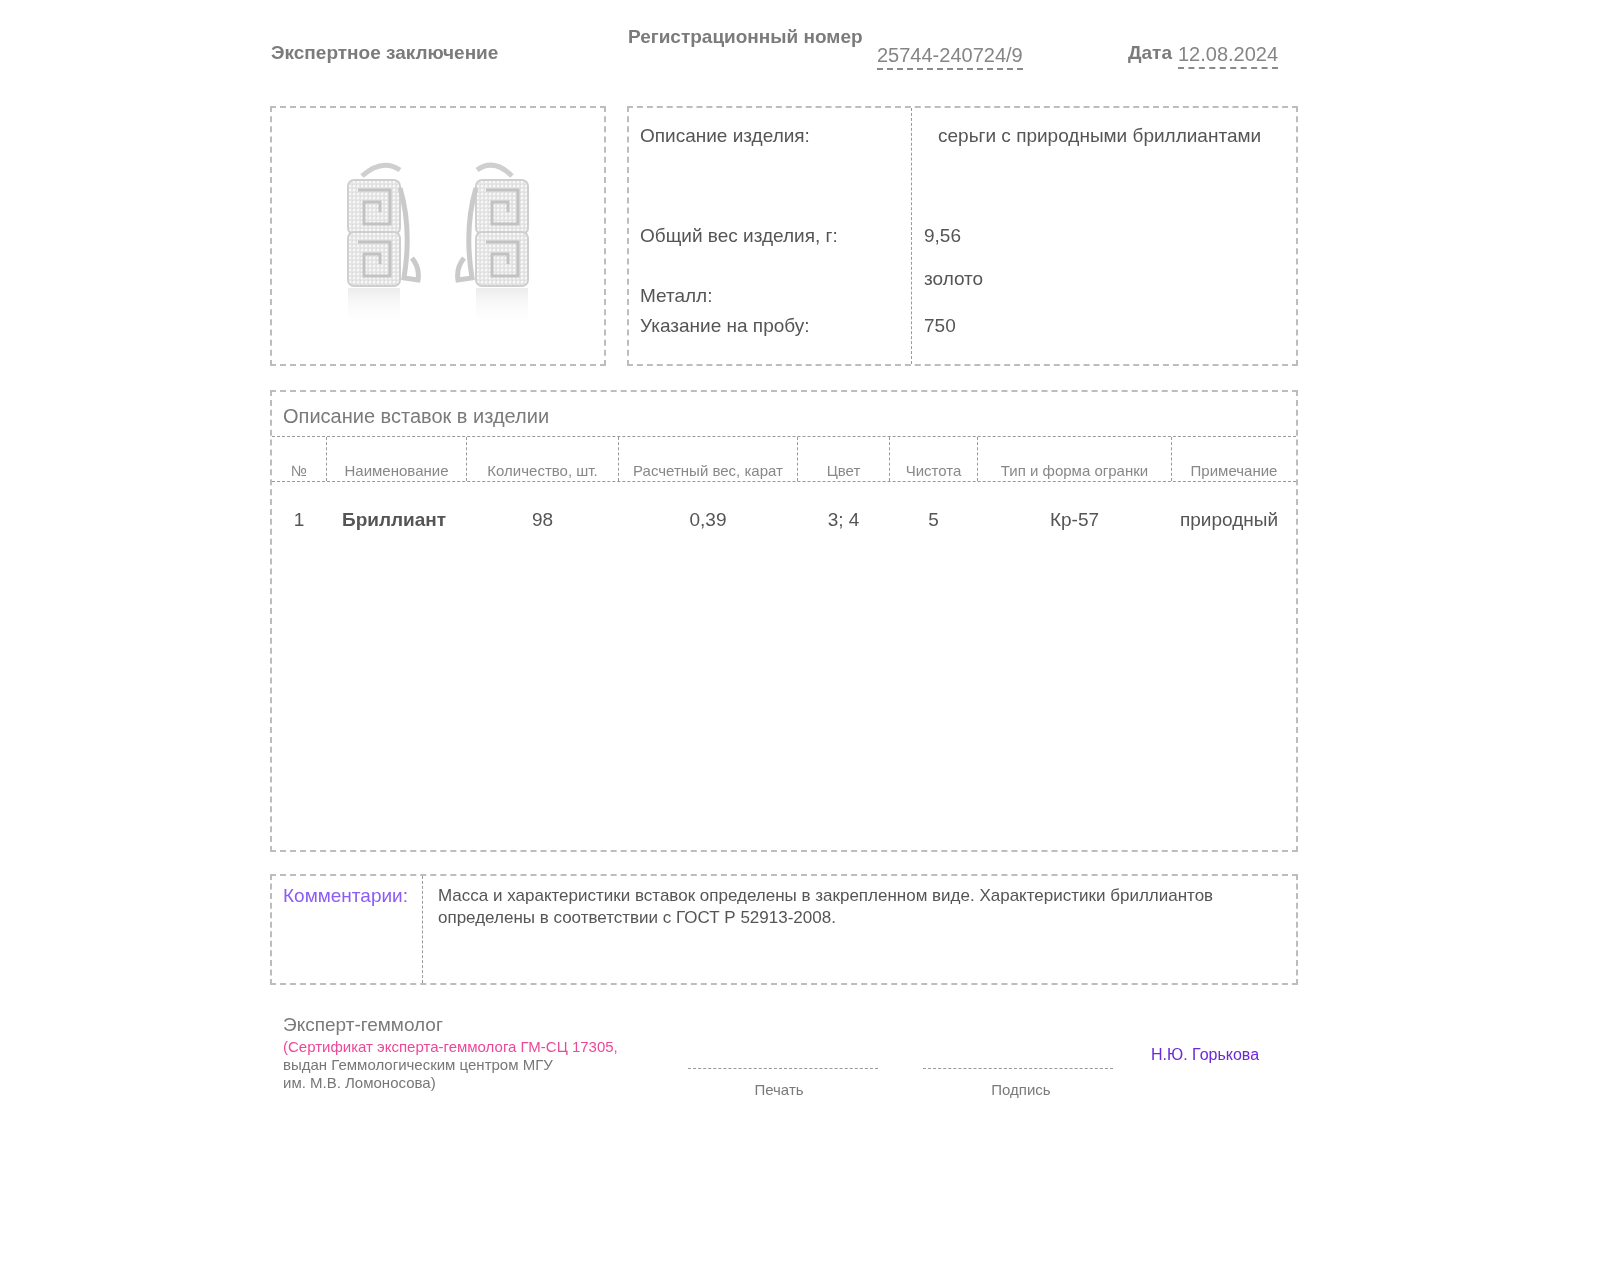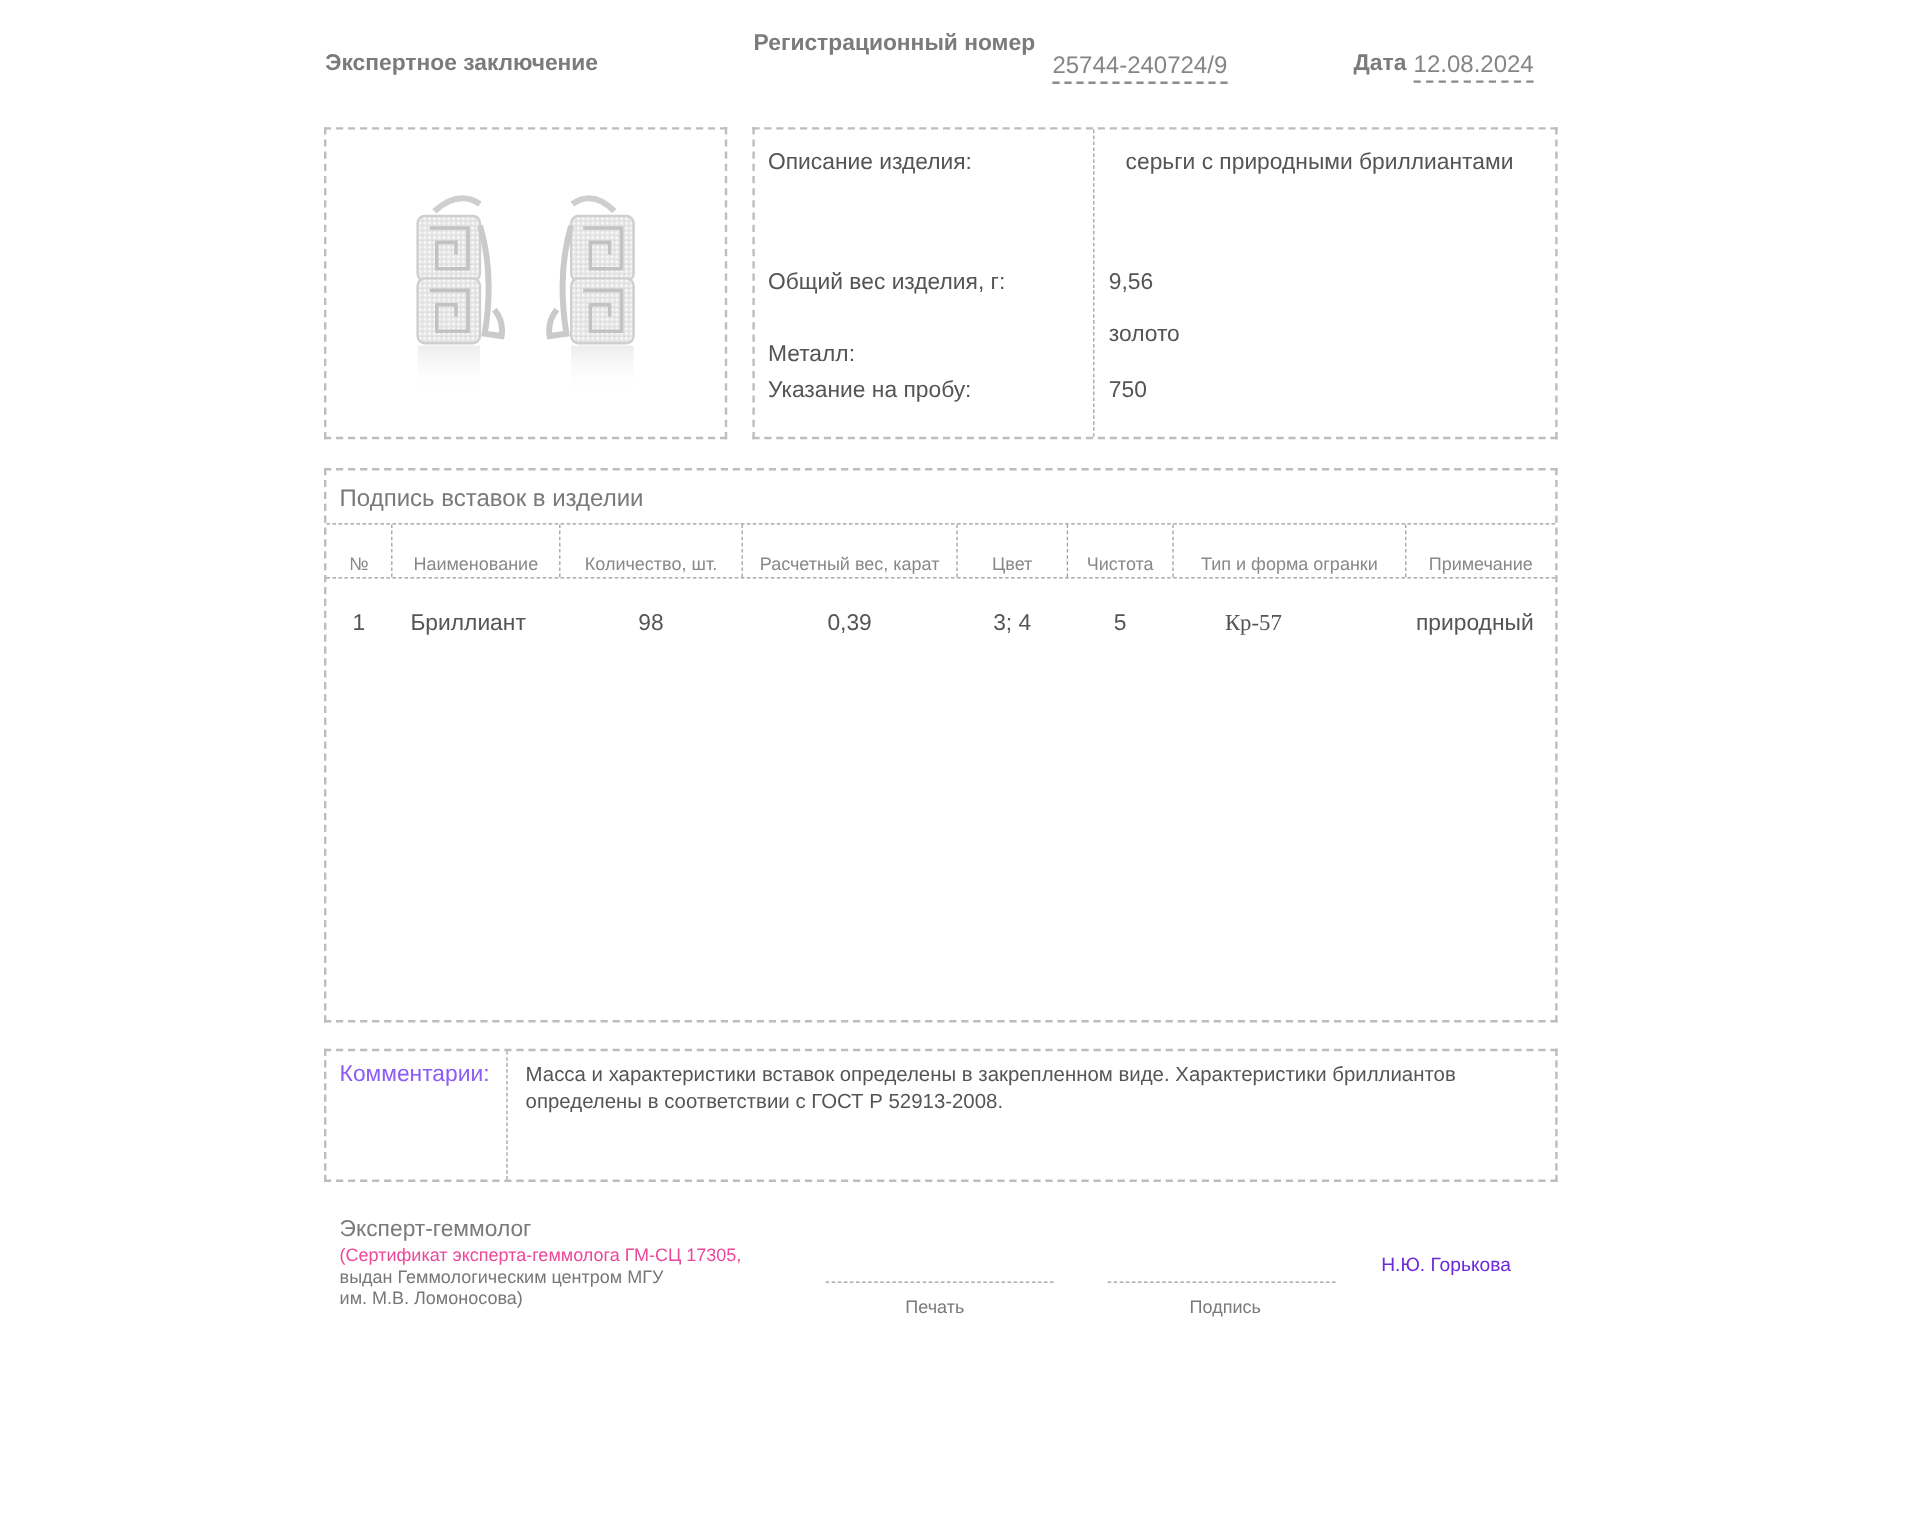--- a/index.html
+++ b/index.html
@@ -71,21 +71,21 @@
 <div class="lbl" style="left:640px; top:125px;">Описание изделия:</div>
 <div class="val" style="left:924px; top:125px;margin-left:14px;">серьги с природными бриллиантами</div>
 <div class="lbl" style="left:640px; top:225px;">Общий вес изделия, г:</div>
 <div class="val" style="left:924px; top:225px;">9,56</div>
 <div class="lbl" style="left:640px; top:285px;">Металл:</div>
 <div class="val" style="left:924px; top:268px;">золото</div>
 <div class="lbl" style="left:640px; top:315px;">Указание на пробу:</div>
 <div class="val" style="left:924px; top:315px;">750</div>
 
 <div class="box" style="left:270px; top:390px; width:1028px; height:462px;"></div>
-<div class="abs" style="left:283px; top:405px; font-size:20px; color:#7a7a7a;">Подпись вставок в изделии</div>
+<div class="abs" style="left:283px; top:405px; font-size:20px; color:#7a7a7a;">Описание вставок в изделии</div>
 <div class="hline" style="left:272px; top:436px; width:1024px;"></div>
 <div class="hline" style="left:272px; top:481px; width:1024px;"></div>
 
 <div class="vline" style="left:326px; top:437px; height:44px;"></div>
 <div class="vline" style="left:466px; top:437px; height:44px;"></div>
 <div class="vline" style="left:618px; top:437px; height:44px;"></div>
 <div class="vline" style="left:797px; top:437px; height:44px;"></div>
 <div class="vline" style="left:889px; top:437px; height:44px;"></div>
 <div class="vline" style="left:977px; top:437px; height:44px;"></div>
 <div class="vline" style="left:1171px; top:437px; height:44px;"></div>
@@ -94,26 +94,26 @@
 <div class="th" style="left:327px; width:139px;">Наименование</div>
 <div class="th" style="left:467px; width:151px;">Количество, шт.</div>
 <div class="th" style="left:619px; width:178px;">Расчетный вес, карат</div>
 <div class="th" style="left:798px; width:91px;">Цвет</div>
 <div class="th" style="left:890px; width:87px;">Чистота</div>
 <div class="th" style="left:978px; width:193px;">Тип и форма огранки</div>
 <div class="th" style="left:1172px; width:124px;">Примечание</div>
 
 <div>
   <div class="td" style="left:272px; width:54px;">1</div>
-  <div class="td" style="left:342px; text-align:left;">Бриллиант</div>
+  <div class="td" style="left:342px; text-align:left;font-weight:bold;">Бриллиант</div>
   <div class="td" style="left:467px; width:151px;">98</div>
   <div class="td" style="left:619px; width:178px;">0,39</div>
   <div class="td" style="left:798px; width:91px;">3; 4</div>
   <div class="td" style="left:890px; width:87px;">5</div>
-  <div class="td" style="left:948px; width:193px;font-family:Liberation Serif, serif;">Кр-57</div>
+  <div class="td" style="left:978px; width:193px;">Кр-57</div>
   <div class="td" style="left:1180px; text-align:left;">природный</div>
 </div>
 
 <div class="box" style="left:270px; top:874px; width:1028px; height:111px;"></div>
 <div class="vline" style="left:422px; top:876px; height:107px;"></div>
 <div class="abs" style="left:283px; top:885px; font-size:19px; color:#8b5cf6;">Комментарии:</div>
 <div class="abs" style="left:438px; top:886px; font-size:17px; color:#555555;">Масса и характеристики вставок определены в закрепленном виде. Характеристики бриллиантов</div>
 <div class="abs" style="left:438px; top:908px; font-size:17px; color:#555555;">определены в соответствии с ГОСТ Р 52913-2008.</div>
 
 <div class="abs" style="left:283px; top:1014px; font-size:19px; color:#7a7a7a;">Эксперт-геммолог</div>

